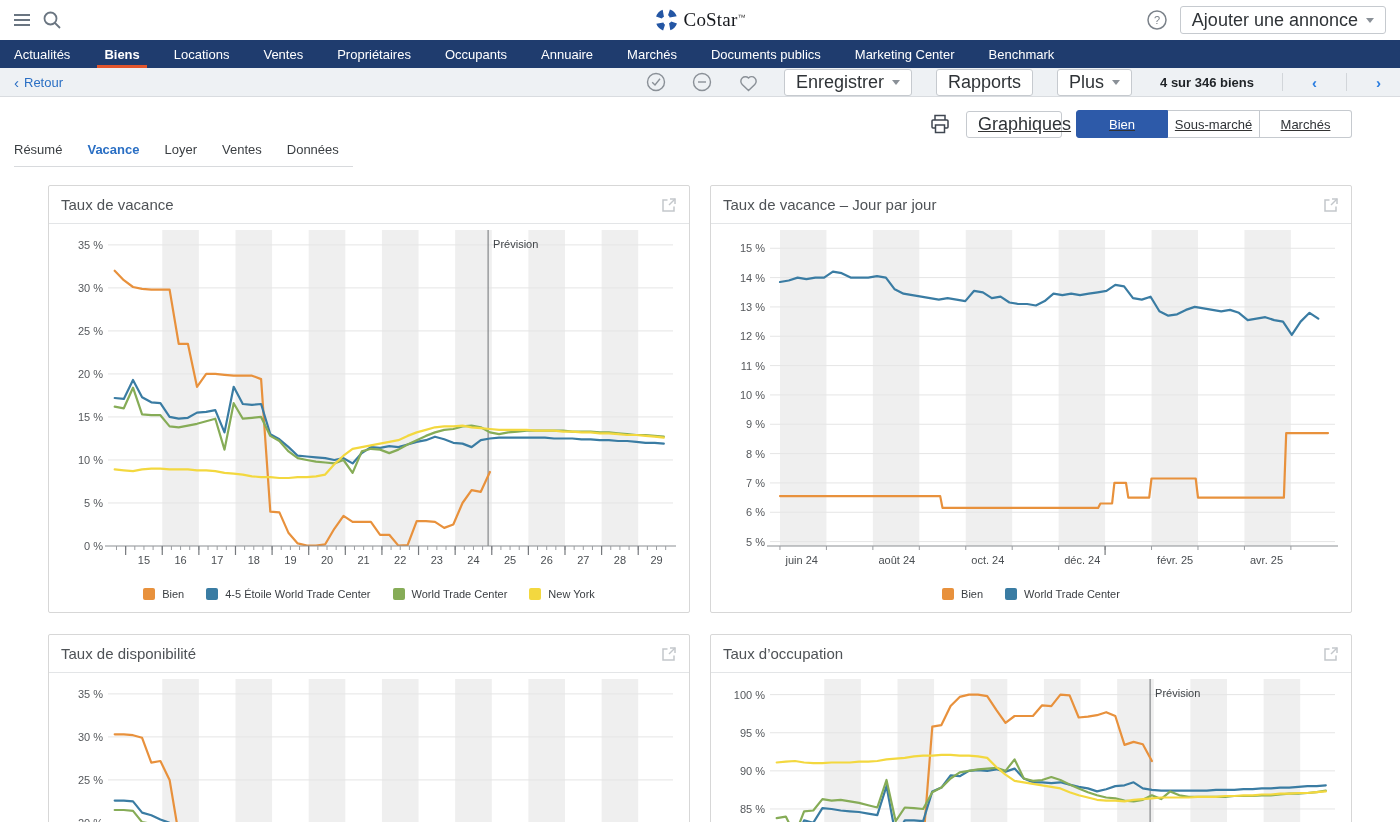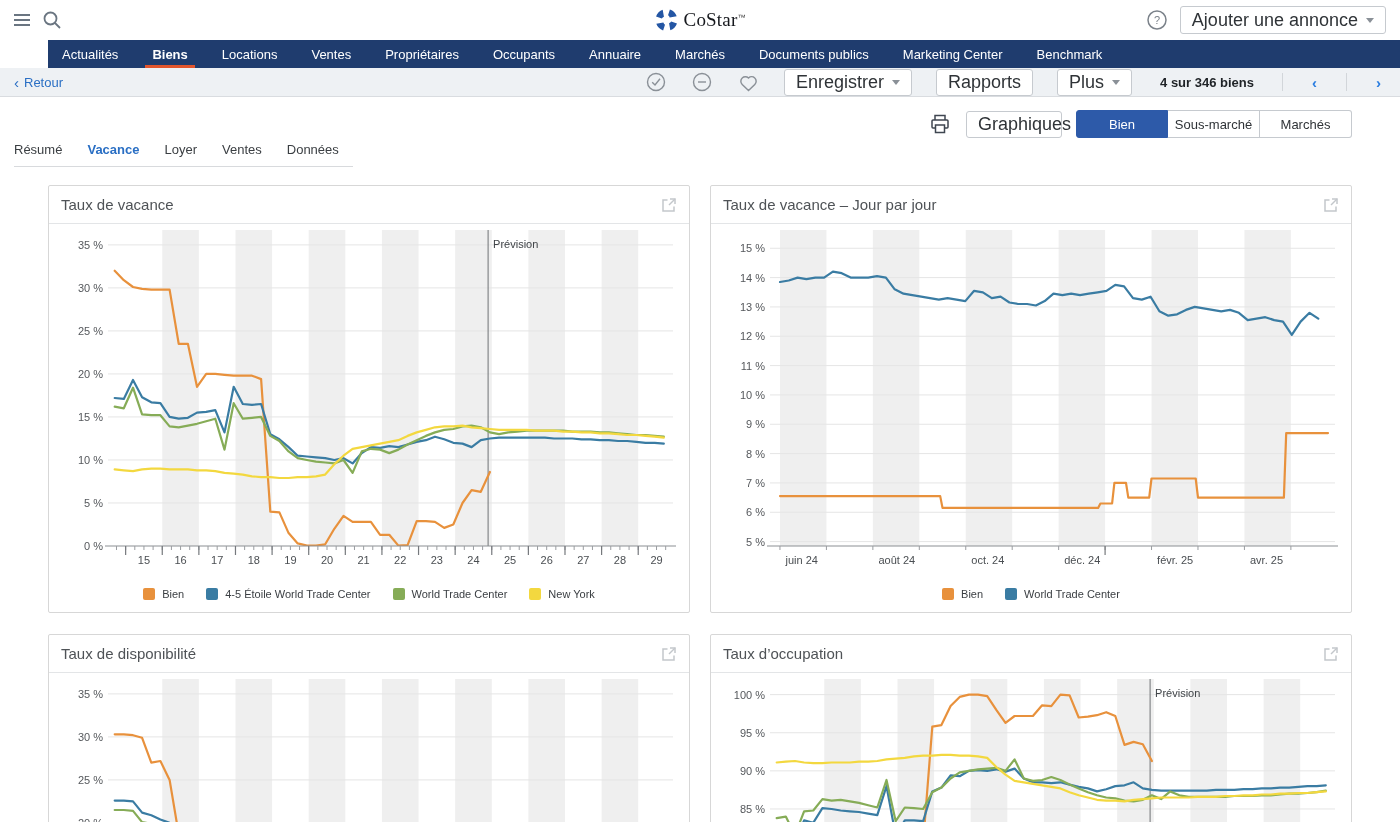--- a/index.html
+++ b/index.html
@@ -16,21 +16,21 @@
   .brand-tm { font-size:8px; color:#444; vertical-align:super; }
   .topbar-right { display:flex; align-items:center; gap:12px; }
   .btn { background:#fff; border:1px solid #c6cacf; border-radius:3px; font-size:18px; color:#2f3337;
     height:27px; display:inline-flex; align-items:center; gap:8px; padding:0 11px; cursor:pointer;
     font-family:inherit; }
   .caret { width:0; height:0; border-left:4px solid transparent; border-right:4px solid transparent;
     border-top:5px solid #8a9097; display:inline-block; }
   .caret.blue { border-top-color:#2a6fc4; }
 
   
-  .mainnav { height:28px; background:#1f3c6e; display:flex; align-items:stretch; padding:0 14px;margin-left:48px; }
+  .mainnav { height:28px; background:#1f3c6e; display:flex; align-items:stretch; padding:0 14px; }
   .nav-item { color:#fff; font-size:13px; display:flex; align-items:center; padding:0 17px;
     cursor:pointer; position:relative; white-space:nowrap; }
   .nav-item:first-child { padding-left:0; }
   .nav-item.active { font-weight:bold; }
   .nav-item.active::after { content:""; position:absolute; left:10px; right:10px; bottom:0; height:3px; background:#e2552d; }
   .nav-item.active:first-child::after { left:0; }
 
   
   .subbar { height:29px; background:#eef1f4; border-bottom:1px solid #d9dce0;
     display:flex; align-items:center; justify-content:space-between; padding:0 14px; }
@@ -39,21 +39,21 @@
   .subbar-right { display:flex; align-items:center; gap:24px; }
   .sep { width:1px; height:18px; background:#d2d6da; }
   .count { font-size:13px; color:#1e2226; font-weight:bold; padding:0 4px; }
   .pg-chev { color:#2a7de0; font-size:15px; font-weight:bold; padding:0 5px; cursor:pointer; line-height:1; }
 
   
   .tabsrow { display:flex; align-items:flex-start; justify-content:space-between; padding:13px 14px 6px 14px; background:#fff; }
   .tabs { display:flex; gap:25px; border-bottom:1px solid #d8dadd; padding:0 14px 9px 0;margin-top:32px; }
   .tab { font-size:13px; color:#3a3e42; cursor:pointer; white-space:nowrap; }
   .tab.active { color:#2a6fc4; font-weight:bold; }
-  .tools { display:flex; align-items:center; gap:14px; margin-right:34px; }
+  .tools { display:flex; align-items:center; gap:14px; margin-right:34px;text-decoration:underline; }
   .seg { display:flex; }
   .seg-item { width:92px; height:28px; display:flex; align-items:center; justify-content:center;
     background:#fff; border:1px solid #c6cacf; border-left-width:0; font-size:13px; color:#2f3337; cursor:pointer; }
   .seg-item:first-child { border-left-width:1px; border-radius:3px 0 0 3px; }
   .seg-item:last-child { border-radius:0 3px 3px 0; }
   .seg-item.active { background:#2d5aa9; border-color:#2d5aa9; color:#fff; }
 
   
   .grid { display:grid; grid-template-columns:642px 642px; column-gap:20px; row-gap:21px; padding:12px 48px 0 48px; }
   .panel { border:1px solid #d7d7d7; border-radius:2px; background:#fff; height:428px; overflow:hidden; }

